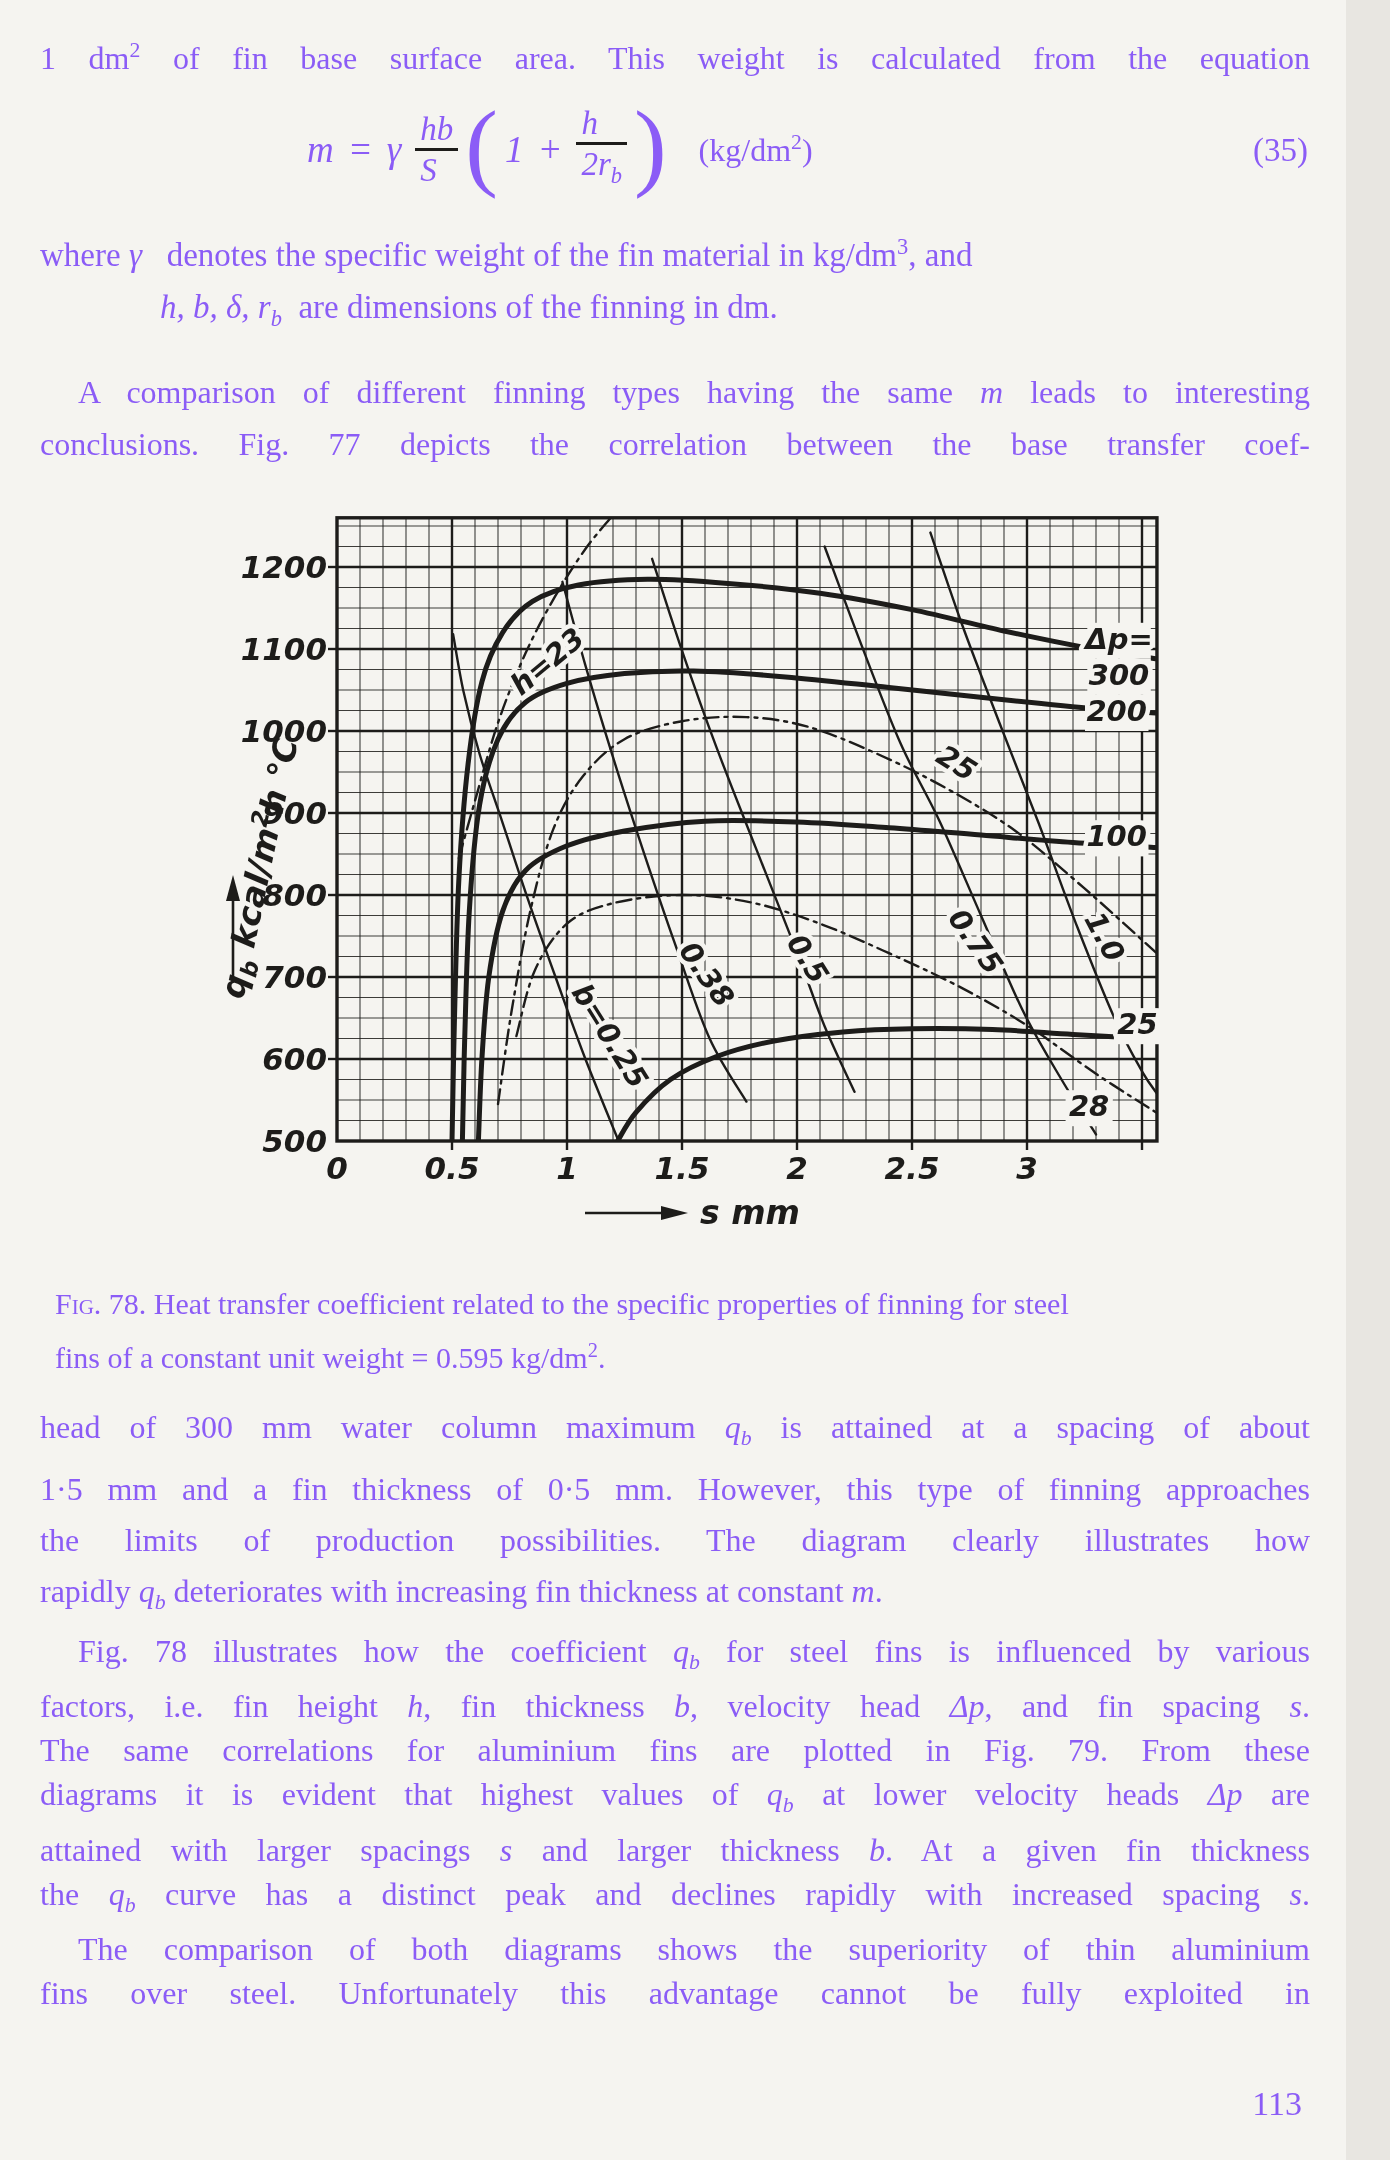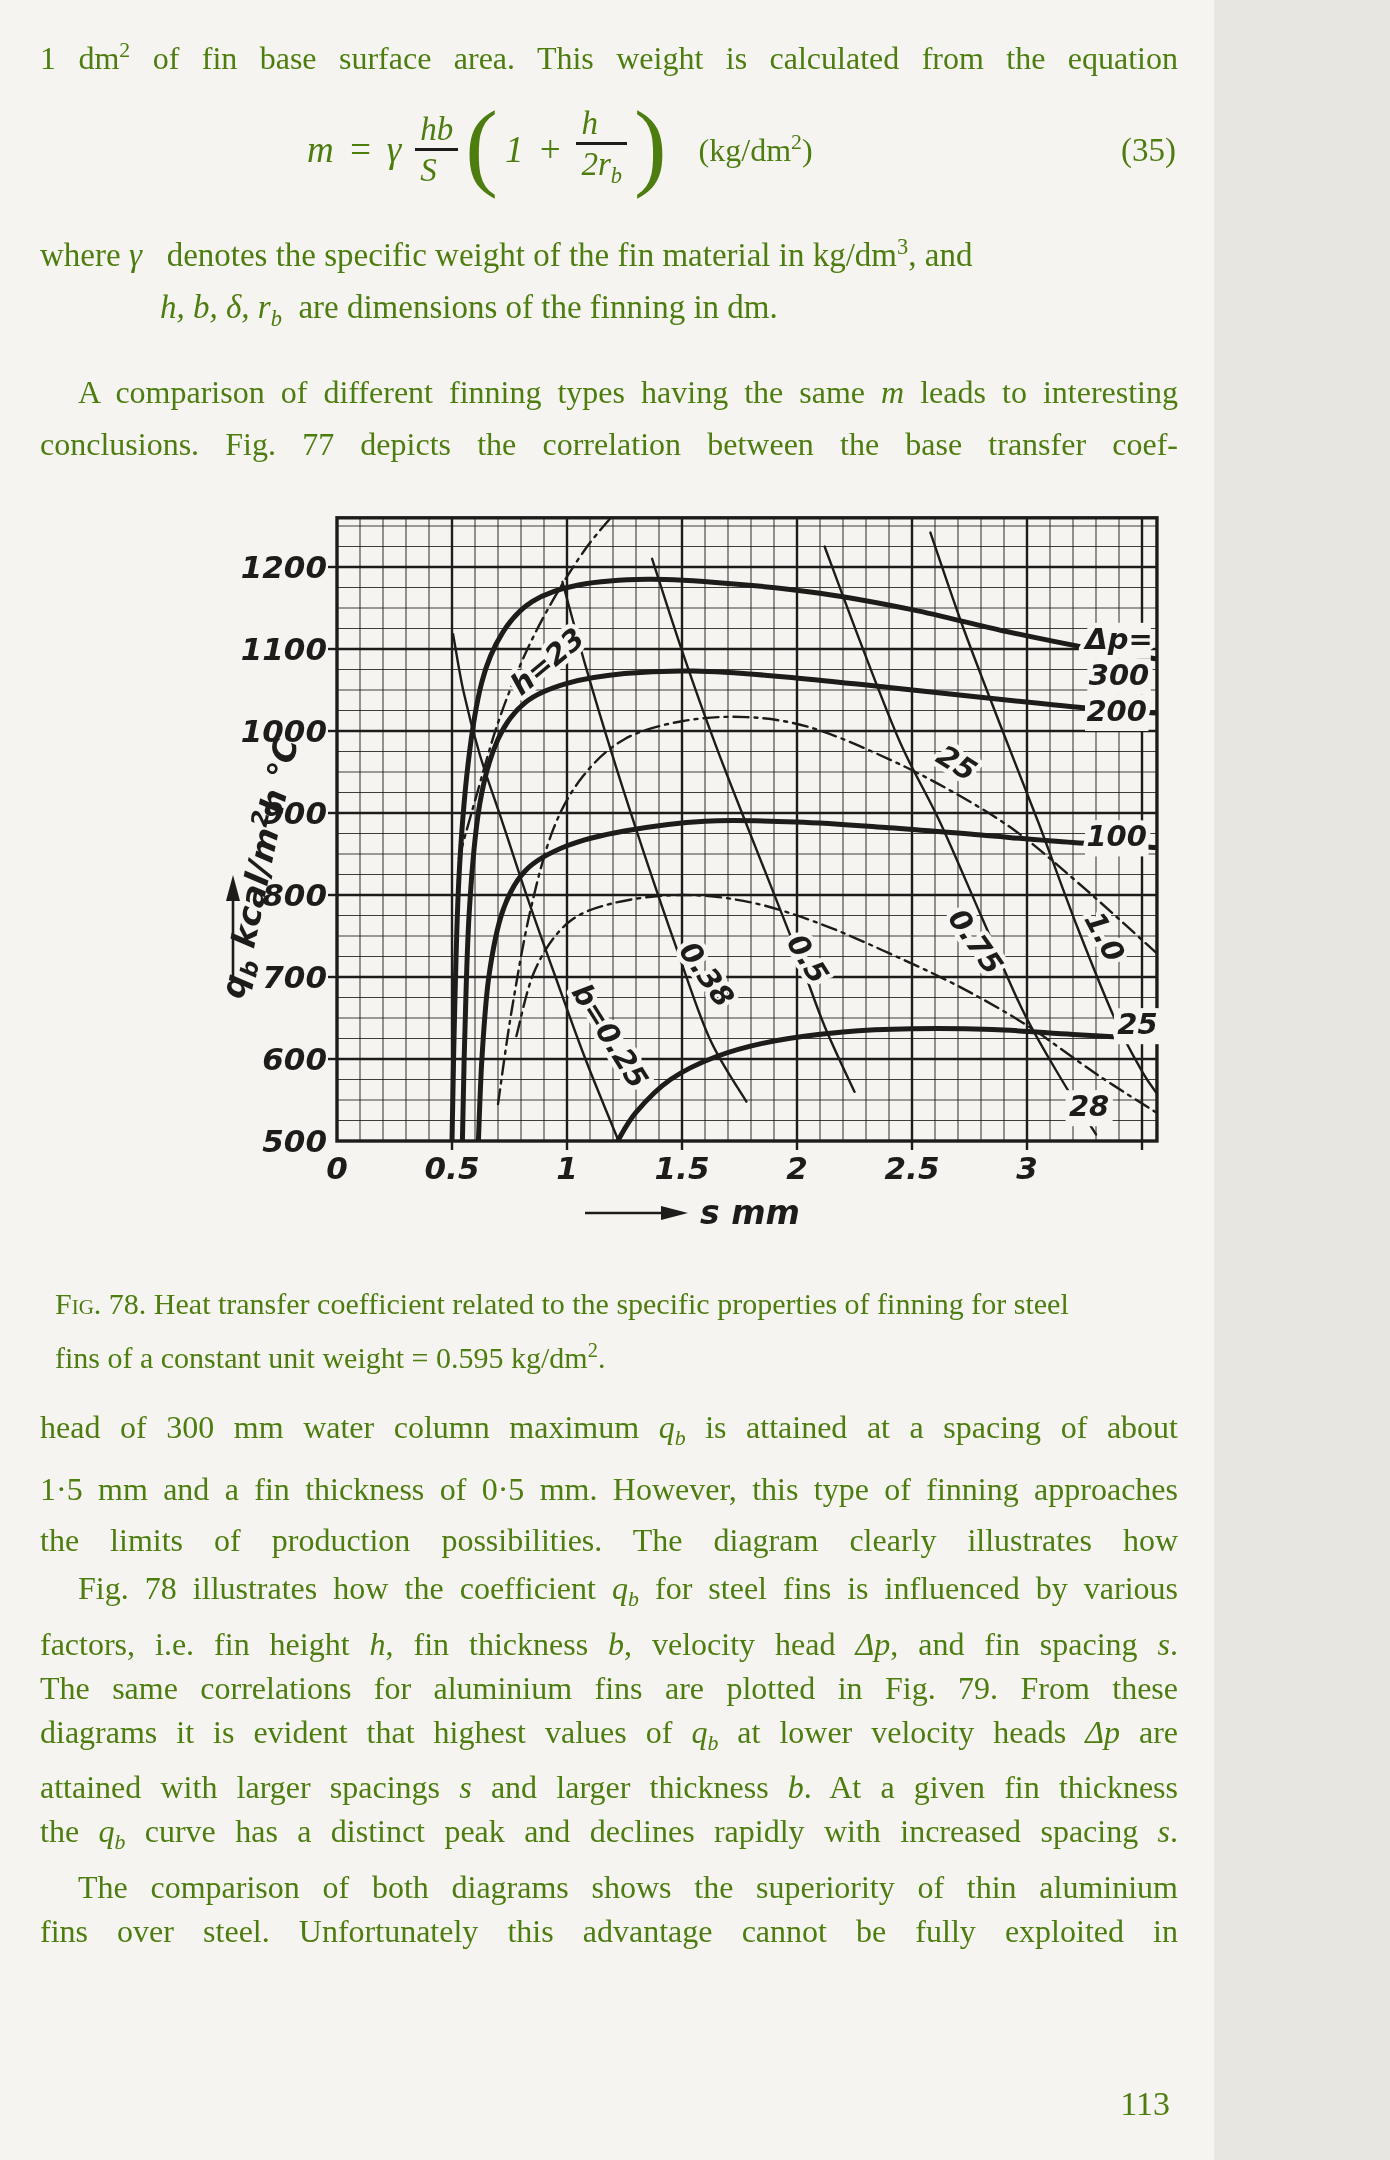--- a/index.html
+++ b/index.html
@@ -1,16 +1,16 @@
 <!DOCTYPE html>
 <html><head>
 <meta charset="utf-8">
 <style>
   html,body{margin:0;padding:0;background:#e8e6e1;}
-  #page{position:relative;width:1214px;height:2160px;background:#f5f4f0;color:#4d7c0f;
+  #page{position:relative;width:1346px;height:2160px;background:#f5f4f0;color:#8b5cf6;
         font-family:"Liberation Serif","DejaVu Serif",serif;overflow:hidden;}
   .jline{text-align:justify;text-align-last:justify;}
   .jline.nojust{text-align:left;text-align-last:left;}
   .jline.ind{text-indent:38px;}
   .jline.ind2{padding-left:120px;}
   .sc{font-variant:small-caps;}
   i{font-style:italic;}
   sub{font-size:0.68em;}
   sup{font-size:0.68em;}
 
@@ -230,20 +230,21 @@
   <div id="caption">
       <div class="jline nojust"><span class="sc">Fig.</span> 78. Heat transfer coefficient related to the specific properties of finning for steel</div>
       <div class="jline nojust">fins of a constant unit weight = 0.595 kg/dm<sup>2</sup>.</div>
     </div>
 
   <div id="bodytext">
       <div style="line-height:51px">
         <div class="jline">head of 300 mm water column maximum <i>q<sub>b</sub></i> is attained at a spacing of about</div>
         <div class="jline">1·5 mm and a fin thickness of 0·5 mm. However, this type of finning approaches</div>
         <div class="jline">the limits of production possibilities. The diagram clearly illustrates how</div>
+        <div class="jline nojust">rapidly <i>q<sub>b</sub></i> deteriorates with increasing fin thickness at constant <i>m</i>.</div>
       </div>
       <div style="line-height:44px">
         <div class="jline ind">Fig. 78 illustrates how the coefficient <i>q<sub>b</sub></i> for steel fins is influenced by various</div>
         <div class="jline">factors, i.e. fin height <i>h</i>, fin thickness <i>b</i>, velocity head <i>Δp</i>, and fin spacing <i>s</i>.</div>
         <div class="jline">The same correlations for aluminium fins are plotted in Fig. 79. From these</div>
         <div class="jline">diagrams it is evident that highest values of <i>q<sub>b</sub></i> at lower velocity heads <i>Δp</i> are</div>
         <div class="jline">attained with larger spacings <i>s</i> and larger thickness <i>b</i>. At a given fin thickness</div>
         <div class="jline">the <i>q<sub>b</sub></i> curve has a distinct peak and declines rapidly with increased spacing <i>s</i>.</div>
       </div>
       <div style="line-height:44px">

